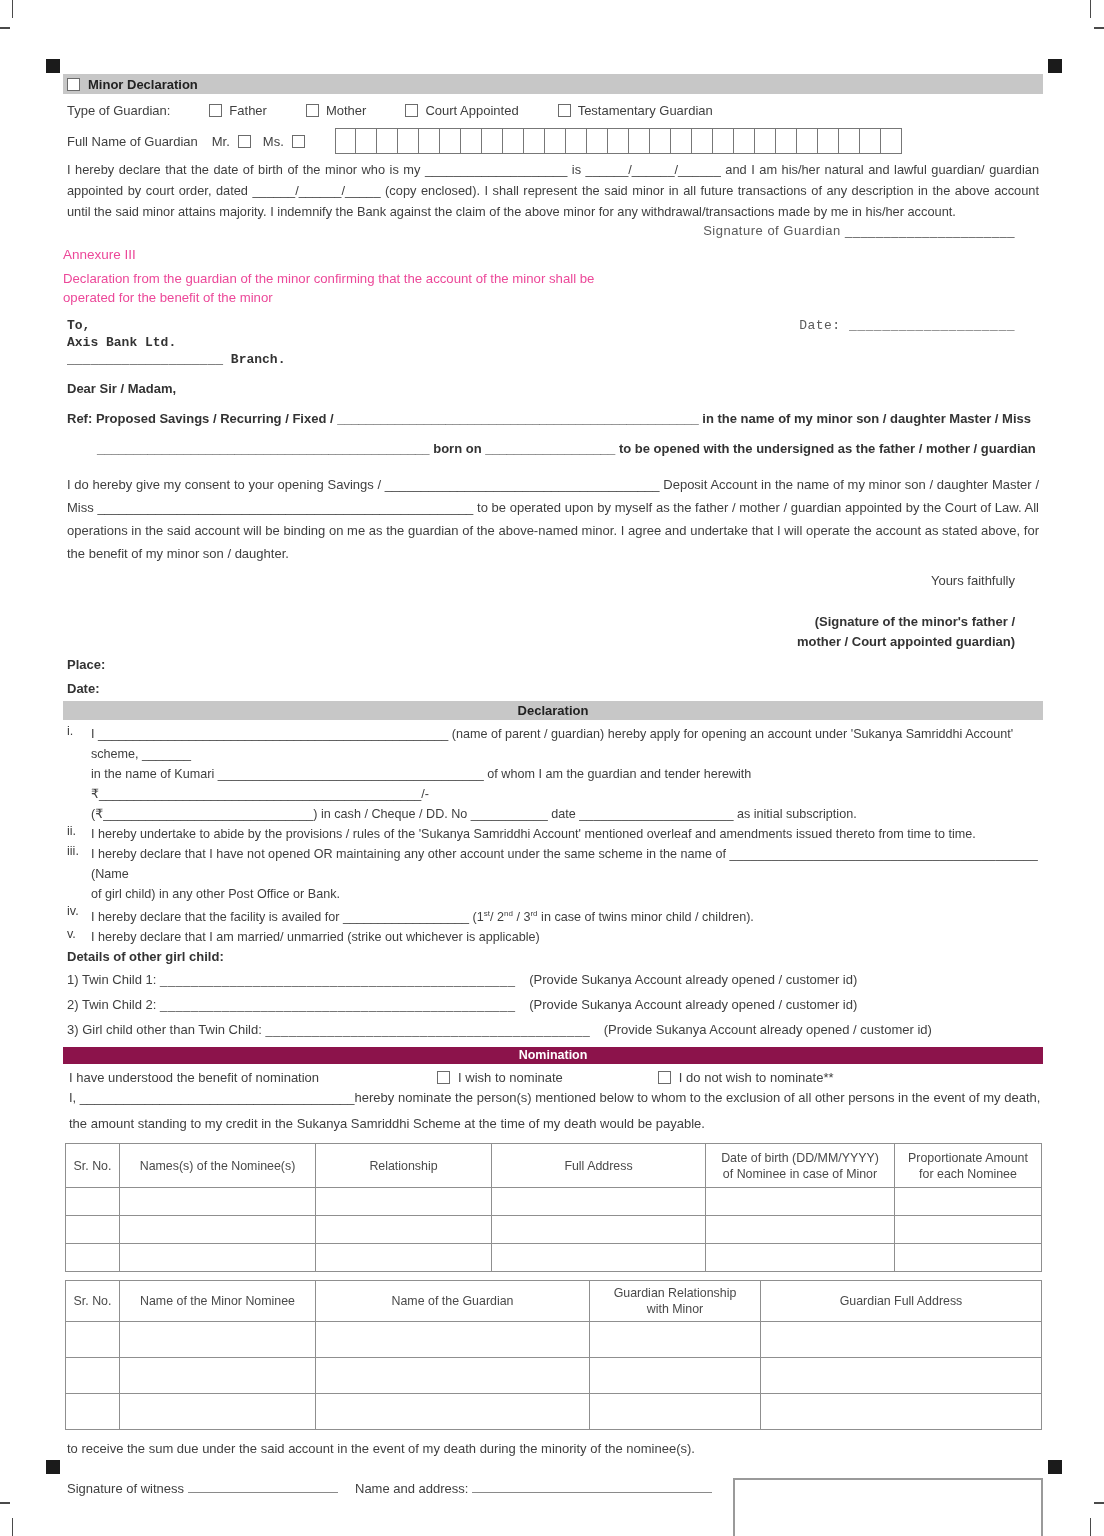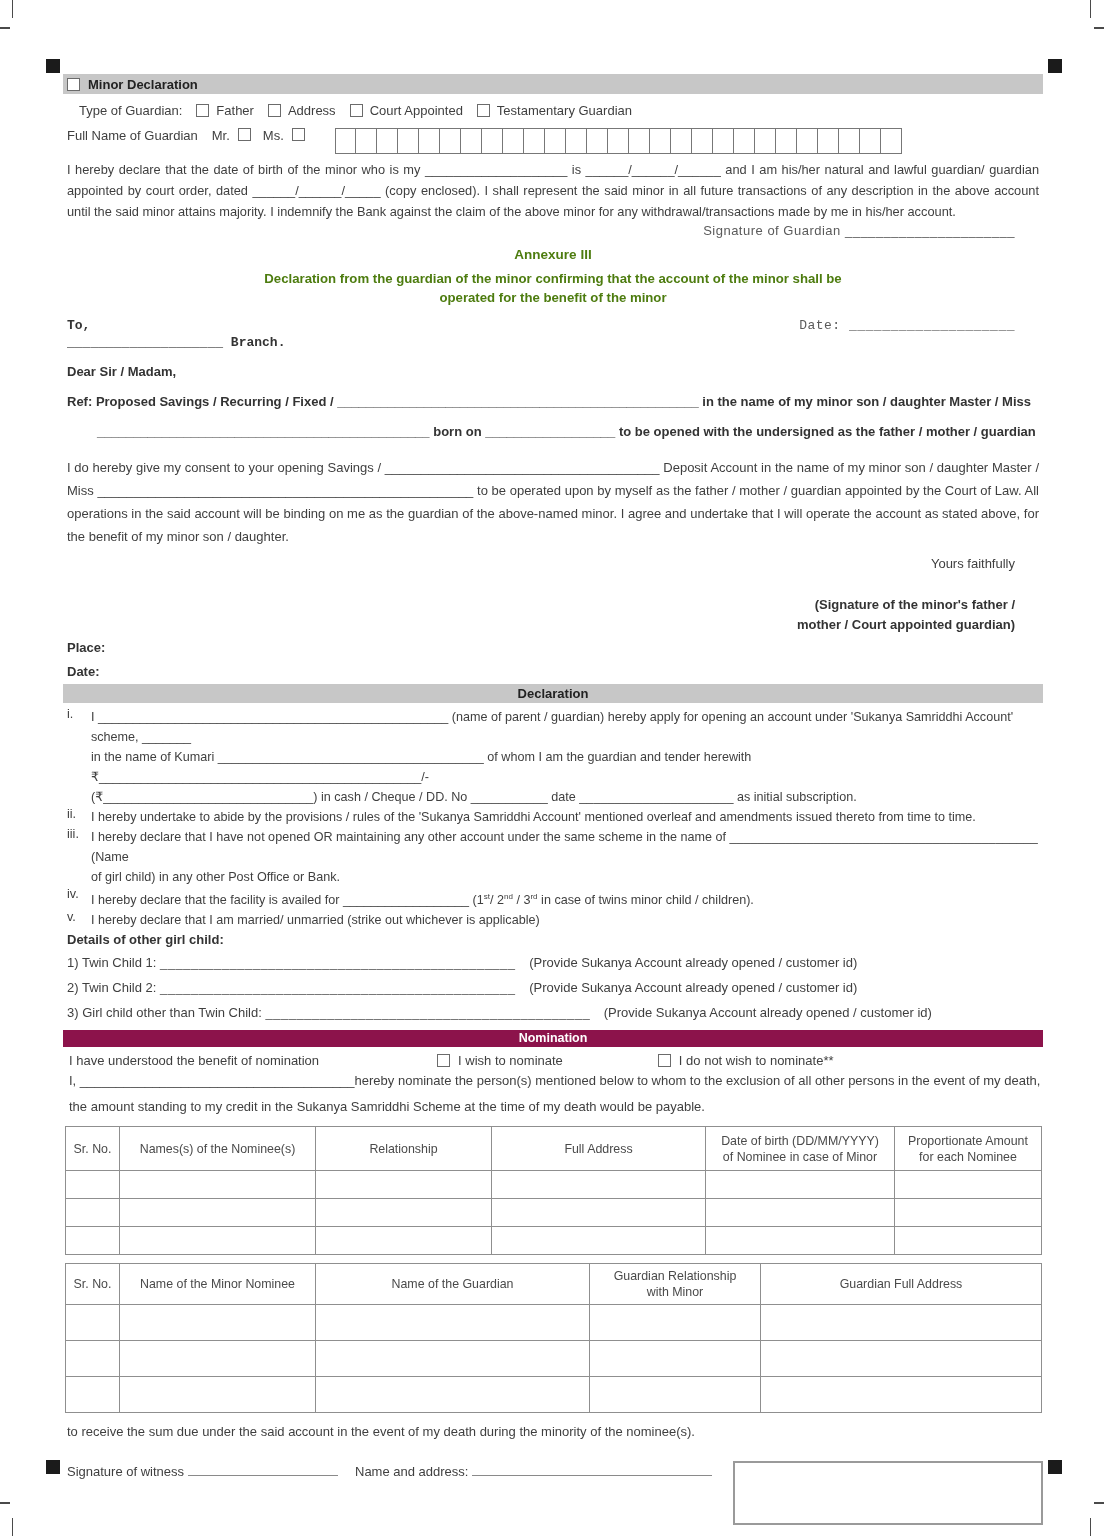--- a/index.html
+++ b/index.html
@@ -18,34 +18,34 @@
   .grey-bar { background:#c7c7c7; height:20px; display:flex; align-items:center;
     padding-left:4px; font-weight:bold; color:#222; }
   .grey-bar .cb { margin-right:8px; }
   .cb { display:inline-block; width:13px; height:13px; border:1px solid #6b6b6b;
     background:#fff; vertical-align:-2px; flex:0 0 auto; }
   .row { display:flex; align-items:center; padding-left:4px; }
   .lbl { color:#3f3f3f; }
   .blank { color:#5a5a5a; letter-spacing:0.5px; }
 
   
-  .type-row { margin-top:6px; height:20px; gap:0;margin-left:12px; }
+  .type-row { margin-top:6px; height:20px; gap:25px; }
   .type-row .opt { display:flex; align-items:center; gap:7px; margin-left:14px; }
   .type-row .opt:first-of-type { margin-left:22px; }
 
   
-  .name-row { margin-top:8px; align-items:flex-start; }
+  .name-row { margin-top:8px; align-items:center; }
   .chbs { display:flex; margin-left:30px; }
   .chb { width:21px; height:26px; border:1px solid #777; border-left:none; background:#fff; }
   .chb:first-child { border-left:1px solid #777; }
 
   .para { margin-top:5px; padding:0 4px; text-align:justify; line-height:21px; font-size:12.8px; }
   .sig-guardian { text-align:right; padding-right:28px; margin-top:1px; }
 
-  .center-b { text-align:center; font-weight:bold; color:#4d7c0f; }
+  .center-b { font-weight:normal; color:#ec4899; }
   .annex-title { margin-top:9px; font-size:13.5px; }
   .annex-sub { margin-top:7px; line-height:19px; font-size:13.2px; }
 
   .to-block { position:relative; margin-top:10px; padding-left:4px; line-height:17px;font-family:Liberation Mono, monospace; }
   .to-date { position:absolute; right:28px; top:0; }
   .bold { font-weight:bold; color:#333; }
 
   .dear { margin-top:13px; padding-left:4px; }
   .ref { margin-top:13px; padding-left:4px; font-weight:bold; color:#333; line-height:19px; }
   .ref2 { margin-top:11px; padding-left:34px; }
@@ -121,21 +121,21 @@
     </div>
 
     <div class="row type-row">
       <span class="lbl">Type of Guardian:</span>
       <span class="opt">
         <span class="cb"></span>
         <span>Father</span>
       </span>
       <span class="opt">
         <span class="cb"></span>
-        <span>Address</span>
+        <span>Mother</span>
       </span>
       <span class="opt">
         <span class="cb"></span>
         <span>Court Appointed</span>
       </span>
       <span class="opt">
         <span class="cb"></span>
         <span>Testamentary Guardian</span>
       </span>
     </div>
@@ -181,20 +181,21 @@
     <div class="sig-guardian blank">Signature of Guardian ______________________</div>
 
     <div class="center-b annex-title">Annexure III</div>
     <div class="center-b annex-sub">
       <div>Declaration from the guardian of the minor confirming that the account of the minor shall be</div>
       <div>operated for the benefit of the minor</div>
     </div>
 
     <div class="to-block">
       <div class="bold">To,</div>
+      <div class="bold">Axis Bank Ltd.</div>
       <div class="bold">____________________ Branch.</div>
       <div class="to-date blank">Date: ____________________</div>
     </div>
 
     <div class="dear bold">Dear Sir / Madam,</div>
 
     <div class="ref">Ref: Proposed Savings / Recurring / Fixed / __________________________________________________ in the name of my minor son / daughter Master / Miss</div>
     <div class="ref ref2">______________________________________________ born on __________________ to be opened with the undersigned as the father / mother / guardian</div>
 
     <div class="consent">I do hereby give my consent to your opening Savings / ______________________________________ Deposit Account in the name of my minor son / daughter Master / Miss ____________________________________________________ to be operated upon by myself as the father / mother / guardian appointed by the Court of Law. All operations in the said account will be binding on me as the guardian of the above-named minor. I agree and undertake that I will operate the account as stated above, for the benefit of my minor son / daughter.</div>

